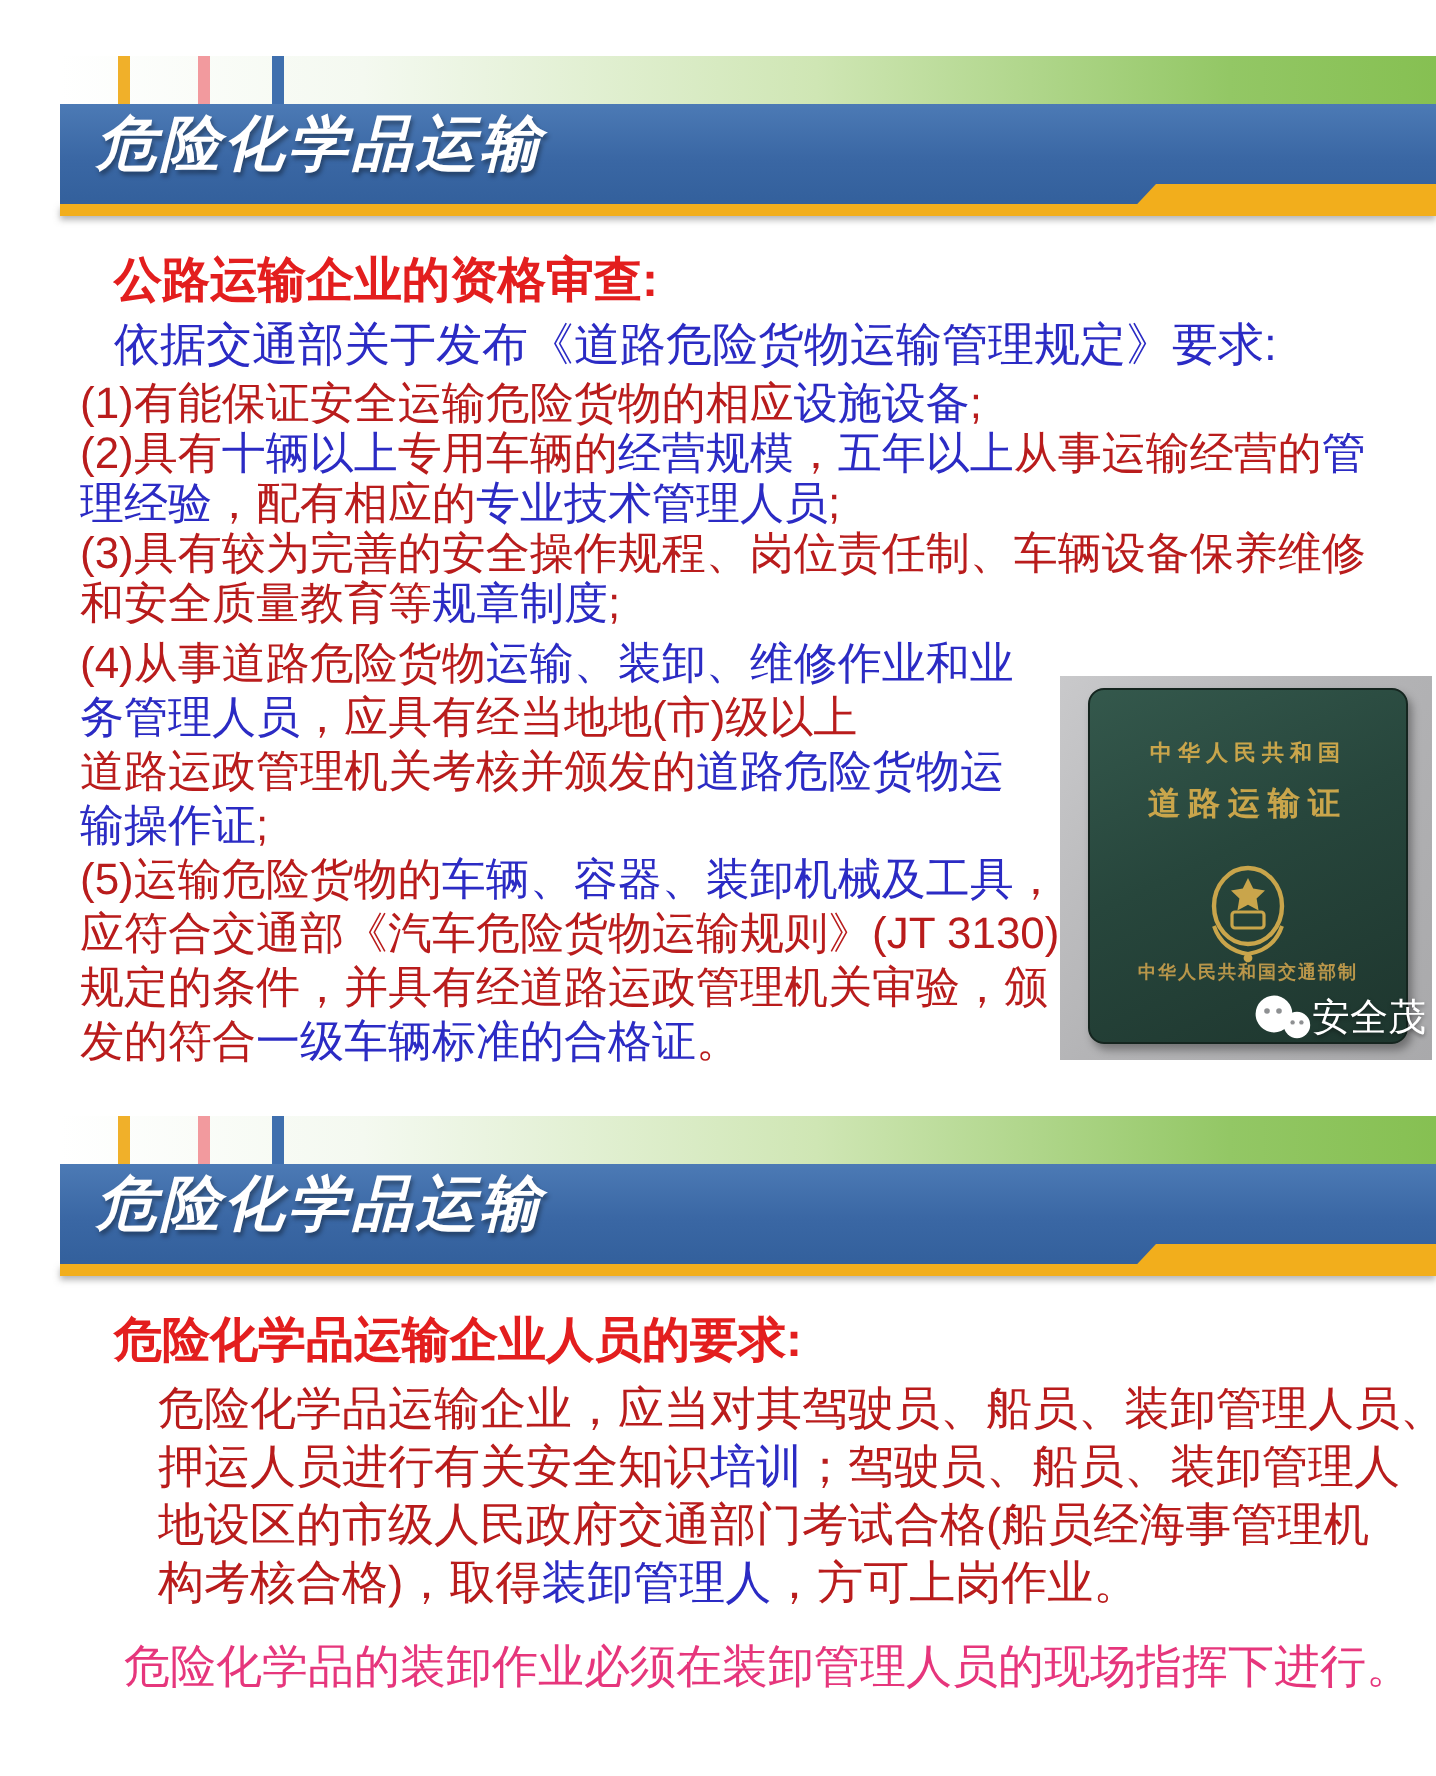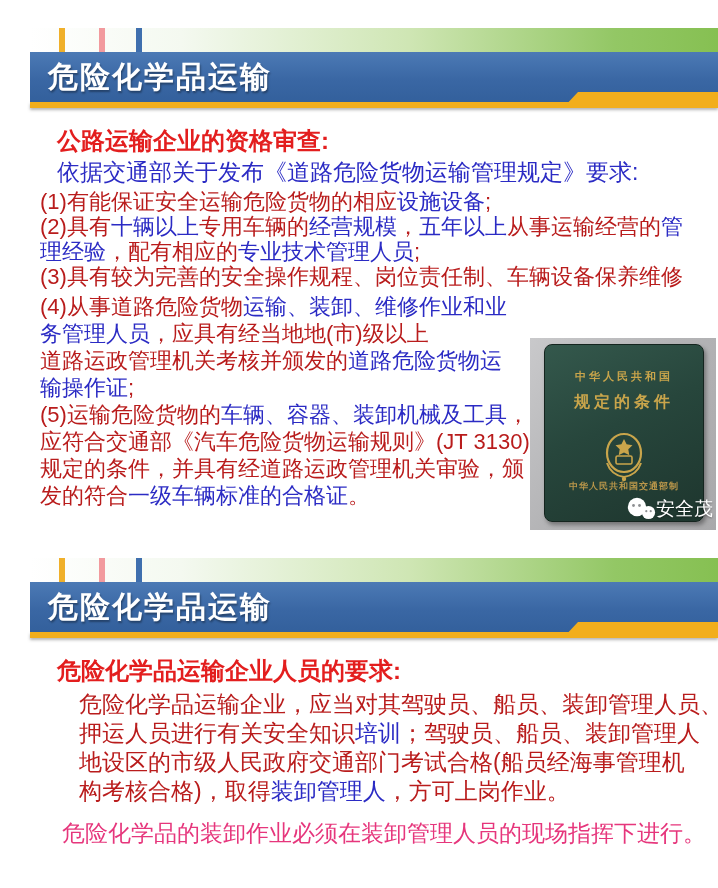--- a/index.html
+++ b/index.html
@@ -13,21 +13,21 @@
 
   
   .band{position:absolute;left:30px;top:28px;width:688px;height:24px;
     background:linear-gradient(90deg,#ffffff 0%,#f4f9f0 22%,#cfe6b4 55%,#93c765 85%,#86c052 100%);}
   .tickbar{position:absolute;top:28px;width:6px;height:24px;}
   .tickbar.t-yellow{left:59px;background:#f0b02a;}
   .tickbar.t-pink{left:99px;background:#f29a9e;}
   .tickbar.t-blue{left:136px;background:#3f6fae;height:30px;}
   .banner{position:absolute;left:30px;top:52px;width:688px;height:50px;
     background:linear-gradient(180deg,#4c7ab5 0%,#3a67a4 55%,#33609c 100%);
-    display:flex;align-items:center;}
+    display:flex;align-items:flex-start;font-style:italic;}
   .banner-title{color:#ffffff;font-weight:bold;font-size:30px;letter-spacing:2px;
     padding-left:18px;text-shadow:1px 2px 2px rgba(0,0,0,.35);white-space:nowrap;}
   .strip{position:absolute;left:30px;top:102px;width:688px;height:6px;background:#f2ae1c;
     box-shadow:0 2px 3px rgba(110,110,110,.5);}
   .flag{position:absolute;left:563px;top:92px;width:155px;height:16px;background:#f2ae1c;
     clip-path:polygon(15px 0,100% 0,100% 100%,0 100%);}
 
   
   .body1{position:absolute;left:40px;top:126px;width:668px;}
   .h-red{color:#e31e1e;font-weight:bold;font-size:24px;line-height:30px;padding-left:17px;white-space:nowrap;}
@@ -78,37 +78,38 @@
     <div class="flag"></div>
 
     <div class="body1">
       <div class="h-red">公路运输企业的资格审查:</div>
       <div class="intro">依据交通部关于发布《道路危险货物运输管理规定》要求:</div>
       <div class="grp1">
         <div class="tline"><span class="seg-k">(1)有能保证安全运输危险货物的相应</span><span class="seg-b">设施设备</span><span class="seg-k">;</span></div>
         <div class="tline"><span class="seg-k">(2)具有</span><span class="seg-b">十辆以上</span><span class="seg-k">专用车辆的</span><span class="seg-b">经营规模</span><span class="seg-k">，</span><span class="seg-b">五年以上</span><span class="seg-k">从事运输经营的</span><span class="seg-b">管</span></div>
         <div class="tline"><span class="seg-b">理经验</span><span class="seg-k">，配有相应的</span><span class="seg-b">专业技术管理人员</span><span class="seg-k">;</span></div>
         <div class="tline"><span class="seg-k">(3)具有较为完善的安全操作规程、岗位责任制、车辆设备保养维修</span></div>
+        <div class="tline"><span class="seg-k">和安全质量教育等</span><span class="seg-b">规章制度</span><span class="seg-k">;</span></div>
       </div>
       <div class="grp2">
         <div class="tline"><span class="seg-k">(4)从事道路危险货物</span><span class="seg-b">运输、装卸、维修作业和业</span></div>
         <div class="tline"><span class="seg-b">务管理人员</span><span class="seg-k">，应具有经当地地(市)级以上</span></div>
         <div class="tline"><span class="seg-k">道路运政管理机关考核并颁发的</span><span class="seg-b">道路危险货物运</span></div>
         <div class="tline"><span class="seg-b">输操作证</span><span class="seg-k">;</span></div>
         <div class="tline"><span class="seg-k">(5)运输危险货物的</span><span class="seg-b">车辆、容器、装卸机械及工具</span><span class="seg-k">，</span></div>
         <div class="tline"><span class="seg-k">应符合交通部《汽车危险货物运输规则》(JT 3130)</span></div>
         <div class="tline"><span class="seg-k">规定的条件，并具有经道路运政管理机关审验，颁</span></div>
         <div class="tline"><span class="seg-k">发的符合</span><span class="seg-b">一级车辆标准的合格证</span><span class="seg-k">。</span></div>
       </div>
     </div>
 
     <div class="photo">
       <div class="booklet">
         <div class="bk-country">中华人民共和国</div>
-        <div class="bk-title">规定的条件</div>
+        <div class="bk-title">道路运输证</div>
         <svg class="bk-emblem" width="54" height="58" viewBox="0 0 54 58">
           <ellipse cx="27" cy="26" rx="17" ry="19" fill="none" stroke="#c9a54b" stroke-width="2.2"></ellipse>
           <path d="M10 36 Q14 48 27 50 Q40 48 44 36" fill="none" stroke="#c9a54b" stroke-width="2"></path>
           <path d="M27 12 l2.6 5.3 5.9.9 -4.2 4.1 1 5.9 -5.3-2.8 -5.3 2.8 1-5.9 -4.2-4.1 5.9-.9 z" fill="#c9a54b"></path>
           <rect x="19" y="29" width="16" height="8" rx="1.5" fill="none" stroke="#c9a54b" stroke-width="1.6"></rect>
           <circle cx="27" cy="52" r="2.2" fill="#c9a54b"></circle>
         </svg>
         <div class="bk-bottom">中华人民共和国交通部制</div>
       </div>
       <div class="watermark">

